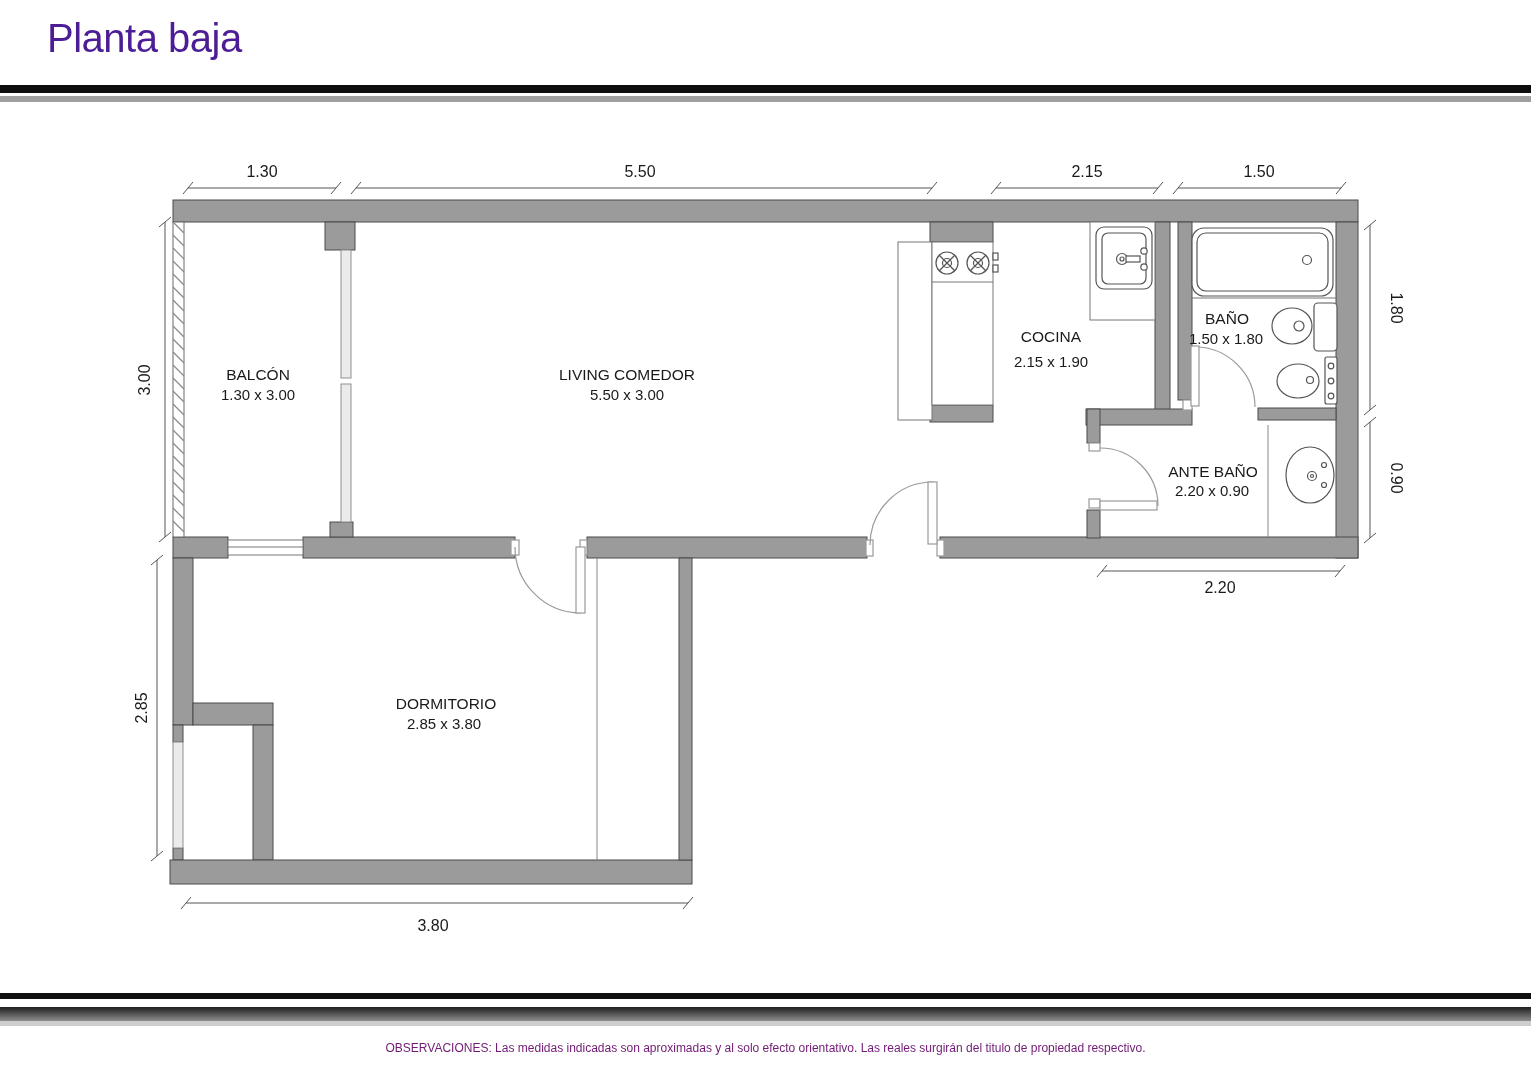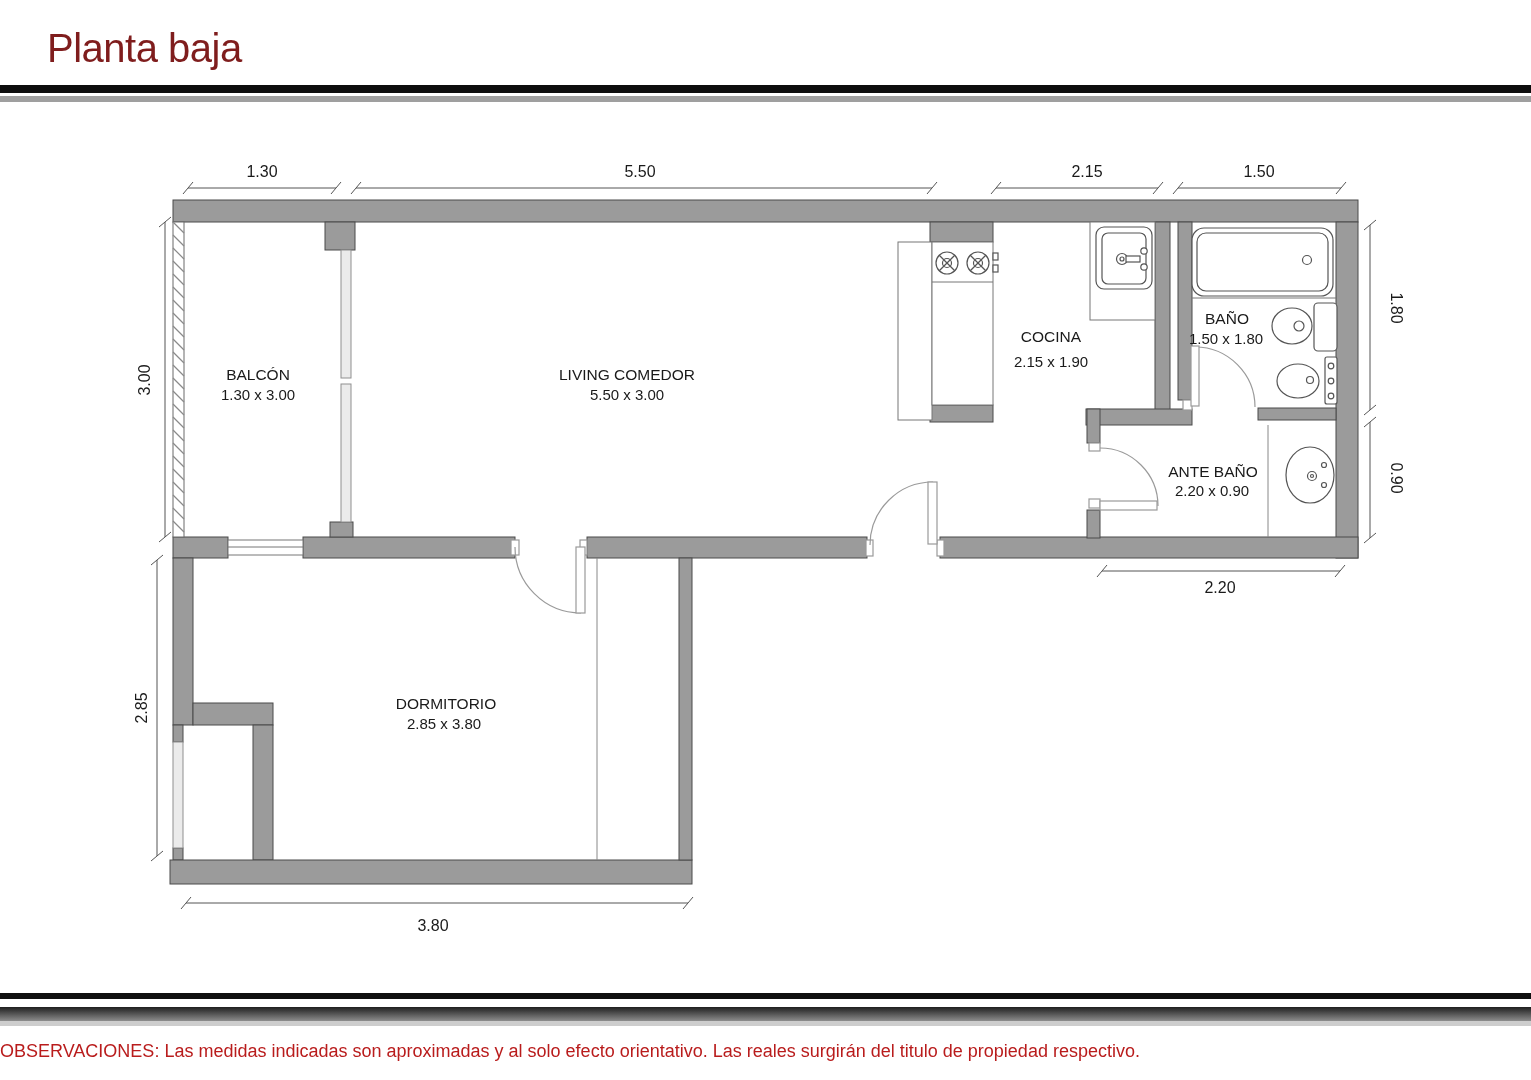--- a/index.html
+++ b/index.html
@@ -1,26 +1,26 @@
 <!DOCTYPE html>
 <html><head>
 <meta charset="utf-8">
 <style>
   html,body{margin:0;padding:0;background:#ffffff;}
   #stage{position:relative;width:1531px;height:1080px;background:#fff;overflow:hidden;
          font-family:"Liberation Sans", sans-serif;color:#161616;}
-  .hdr-title{position:absolute;top:26px;font-size:40px;letter-spacing:-0.5px;color:#7f1d1d;white-space:nowrap;}
+  .hdr-title{position:absolute;top:16px;font-size:40px;letter-spacing:-0.5px;color:#4c1d95;white-space:nowrap;}
   #hdr-left{left:47px;}
   #hdr-right{right:134px;}
   .rule-black{position:absolute;left:0;right:0;top:85px;height:8px;background:#0d0d0d;}
   .rule-gray{position:absolute;left:0;right:0;top:96px;height:6px;background:#9f9f9f;}
   .ft-black{position:absolute;left:0;right:0;top:993px;height:6px;background:#101010;}
   .ft-grad{position:absolute;left:0;right:0;top:1007px;height:14px;background:linear-gradient(180deg,#1f1f1f,#8d8d8d);}
   .ft-light{position:absolute;left:0;right:0;top:1021px;height:5px;background:#cdcdcd;}
-  #footer-text{position:absolute;left:0;right:0;top:1041px;text-align:left;font-size:18px;color:#b91c1c;}
+  #footer-text{position:absolute;left:0;right:0;top:1041px;text-align:center;font-size:12px;color:#701a75;}
   #plan-svg{position:absolute;left:0;top:0;}
   .wall{fill:#9b9b9b;stroke:#4a4a4a;stroke-width:1;}
   .thinbox{fill:#ffffff;stroke:#777777;stroke-width:1;}
   .fix{fill:#ffffff;stroke:#555555;stroke-width:1.2;}
   .fixline{stroke:#555555;stroke-width:1.2;fill:none;}
   .glass{fill:#ebebeb;stroke:#8f8f8f;stroke-width:1;}
   .winbox{fill:#ffffff;stroke:#777777;stroke-width:1;}
   .doorleaf{fill:#ffffff;stroke:#9a9a9a;stroke-width:1.2;}
   .doorarc{fill:none;stroke:#9a9a9a;stroke-width:1.2;}
   .dimline{stroke:#555555;stroke-width:1;}

